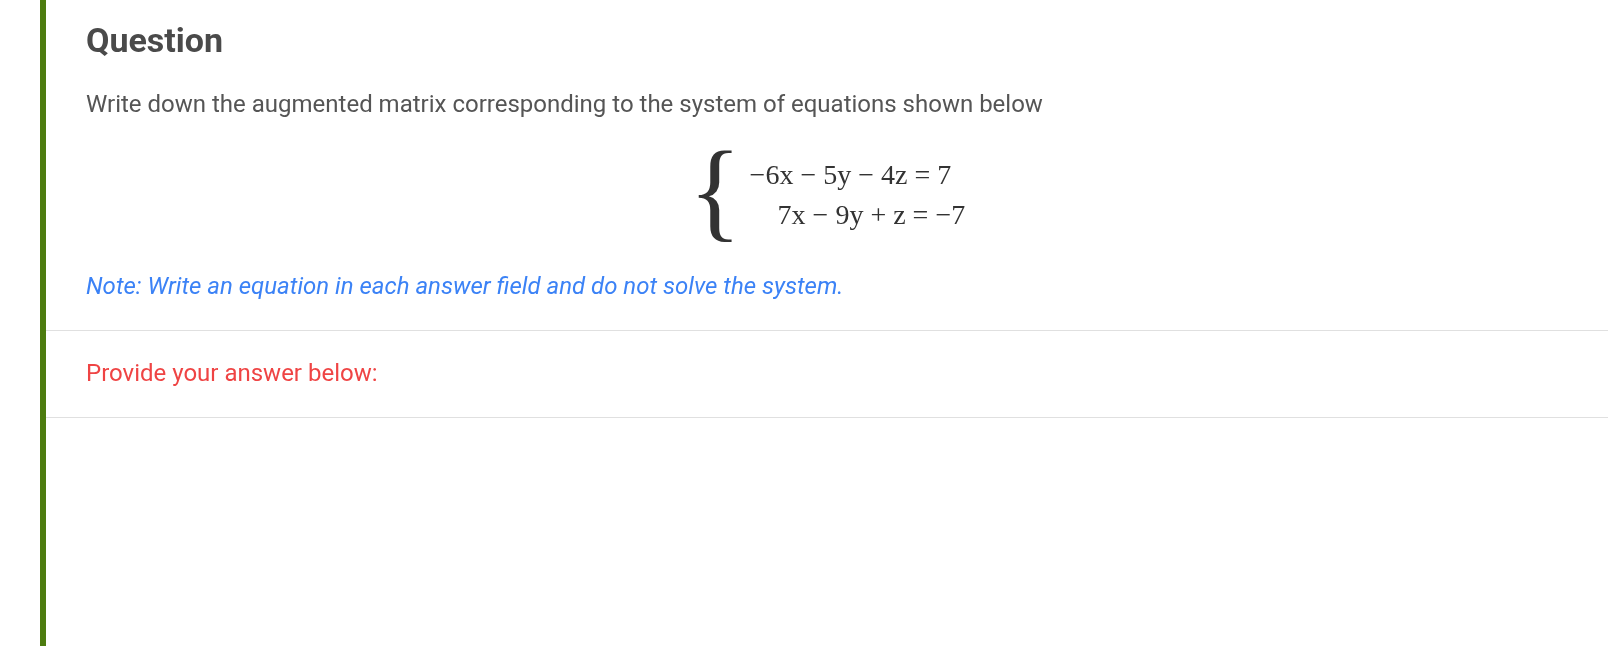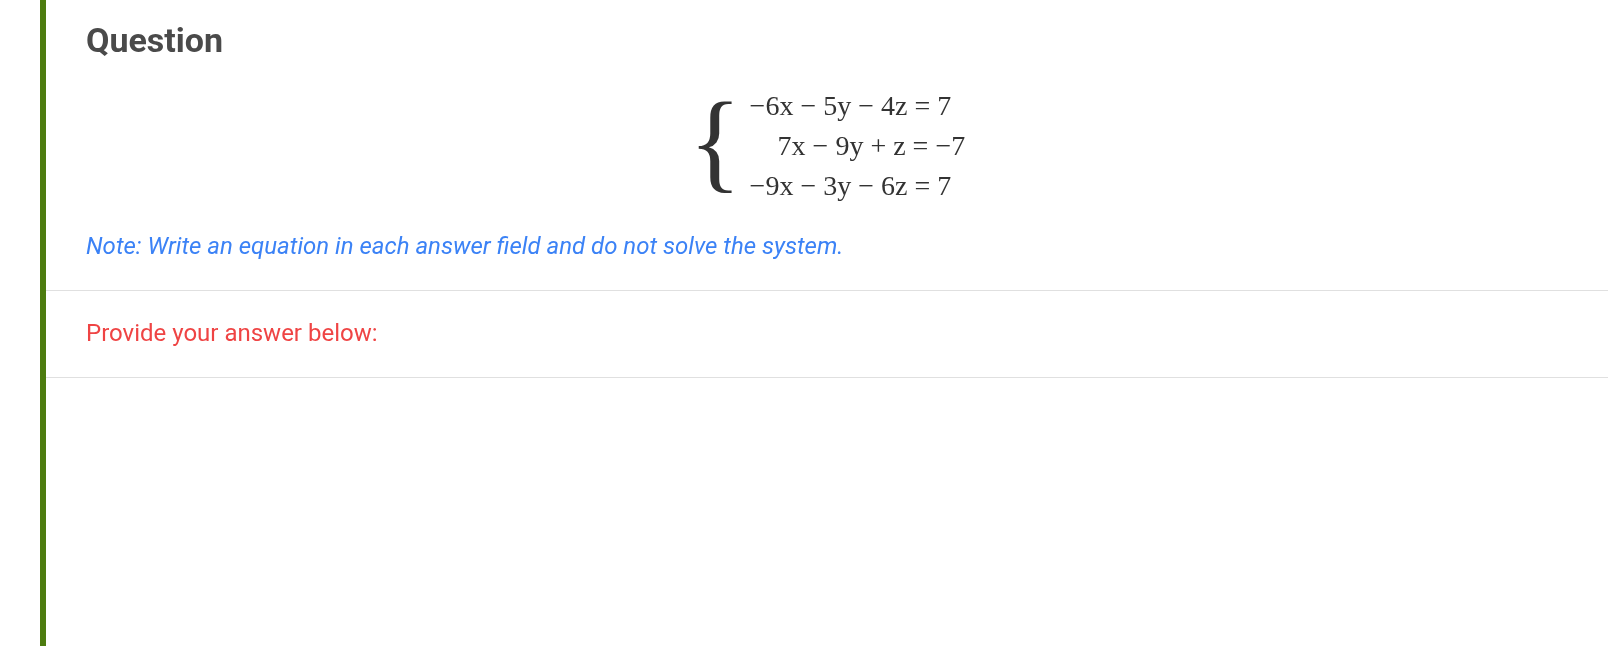--- a/index.html
+++ b/index.html
@@ -82,28 +82,28 @@
       color: #ef4444;
       font-weight: 400;
     }
   </style>
 </head>
 <body>
 
 <div class="container">
   <div class="question-section">
     <h1 class="question-title">Question</h1>
+    <p class="question-prompt">Write down the augmented matrix corresponding to the system of equations shown below</p>
 
     <div class="equation-block">
       <div class="brace-wrapper">
         <span class="brace">{</span>
         <div class="equations">
           <div class="equation-row">−6x − 5y − 4z = 7</div>
           <div class="equation-row" style="padding-left: 28px; text-align: center;">7x − 9y + z = −7</div>
-          <div class="equation-row">−9x − 3y − 6z = 7</div>
         </div>
       </div>
     </div>
 
     <p class="note">Note: Write an equation in each answer field and do not solve the system.</p>
   </div>
 
   <div class="divider"></div>
 
   <div class="answer-section">

